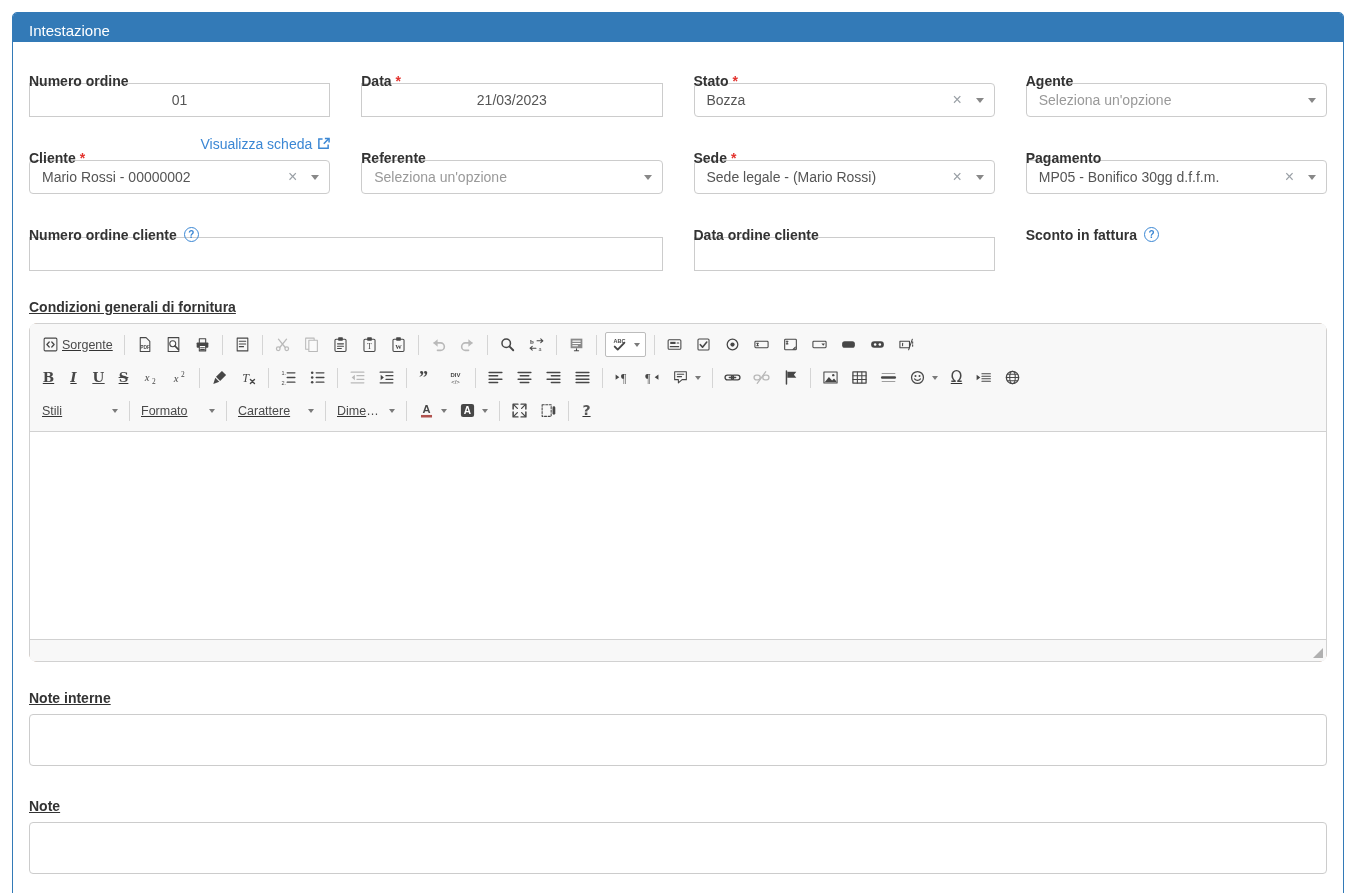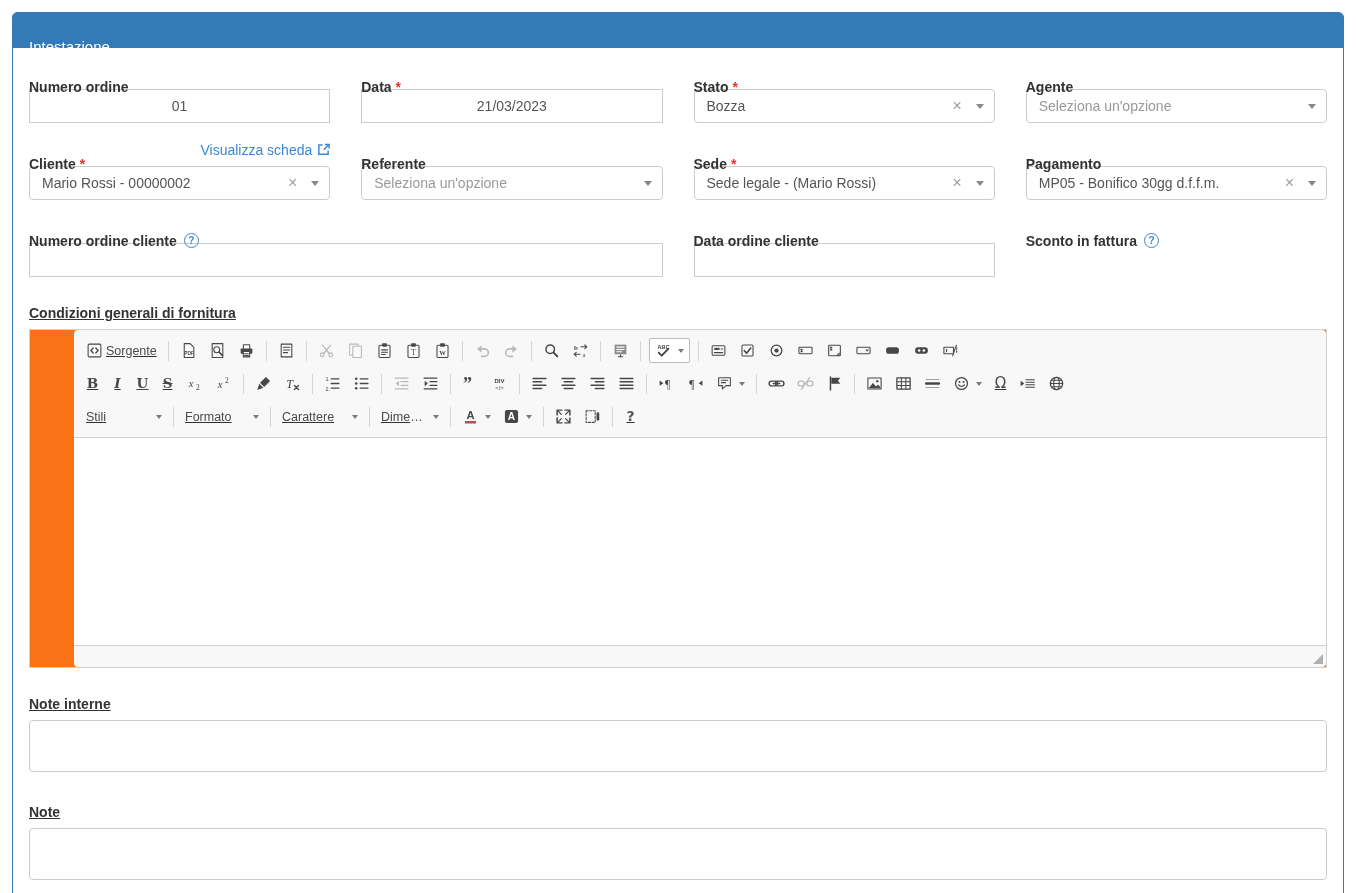--- a/index.html
+++ b/index.html
@@ -8,22 +8,22 @@
     width:1356px; height:893px; overflow:hidden;
     background:#ffffff;
     font-family:"Liberation Sans", sans-serif;
     color:#333;
   }
   .card {
     position:absolute; left:12px; top:12px; width:1332px;
     background:#fff; border:1px solid #337ab7; border-radius:5px;
   }
   .card-header {
-    background:#337ab7; color:#fff; height:35px; line-height:35px;
-    padding:16px 16px; font-size:15px; border-radius:4px 4px 0 0;
+    background:#337ab7; color:#fff; height:29px; line-height:35px;
+    padding:0 16px; font-size:15px; border-radius:4px 4px 0 0;
   }
   .card-body { padding:16px 16px 30px 16px; }
 
   .form-grid { display:grid; grid-template-columns:repeat(4,1fr); column-gap:31px; row-gap:18px; }
   .span2 { grid-column:span 2; }
 
   .label-row { display:flex; justify-content:space-between; align-items:center; margin-bottom:8px; height:17px; }
   .lbl { font-size:14px; font-weight:700; color:#333; display:flex; align-items:center; gap:4px;margin-top:28px; }
   .req { color:#e3342f; font-weight:700; }
   .help {
@@ -60,21 +60,21 @@
     width:48px; border:1px solid #ccc; border-left:0; border-radius:0 4px 4px 0;
     background:#fff; color:#777; font-size:14px;
     display:flex; align-items:center; justify-content:center; gap:7px; cursor:pointer;
   }
 
   .section { margin-top:19px;text-decoration:underline; }
   .section.cond { margin-top:24px; }
   .section .lbl { margin-bottom:8px; }
 
   
-  .editor { border:1px solid #d1d1d1; border-radius:0; background:#f97316;padding-left:44px; }
+  .editor { border:1px solid #d1d1d1; border-radius:8px; background:#f97316; }
   .tb-area { background:#f8f8f8; padding:4px 6px; border-bottom:1px solid #d1d1d1; border-radius:4px 4px 0 0; }
   .tb-row { display:flex; align-items:center; height:33px; }
   .tb-sep { width:1px; height:20px; background:#d5d5d5; margin:0 5px; flex:none; }
   .tb-btn {
     display:flex; align-items:center; gap:3px; padding:4px; margin:0 1px;
     border:1px solid transparent; border-radius:2px; color:#474747; cursor:pointer; flex:none;
   }
   .tb-btn.framed { border-color:#bcbcbc; background:#fff; padding:3px 5px; margin:0 3px; }
   .tb-btn.disabled { opacity:.35; cursor:default; }
   .ic { width:17px; height:17px; display:block; stroke-linecap:round; stroke-linejoin:round; }

